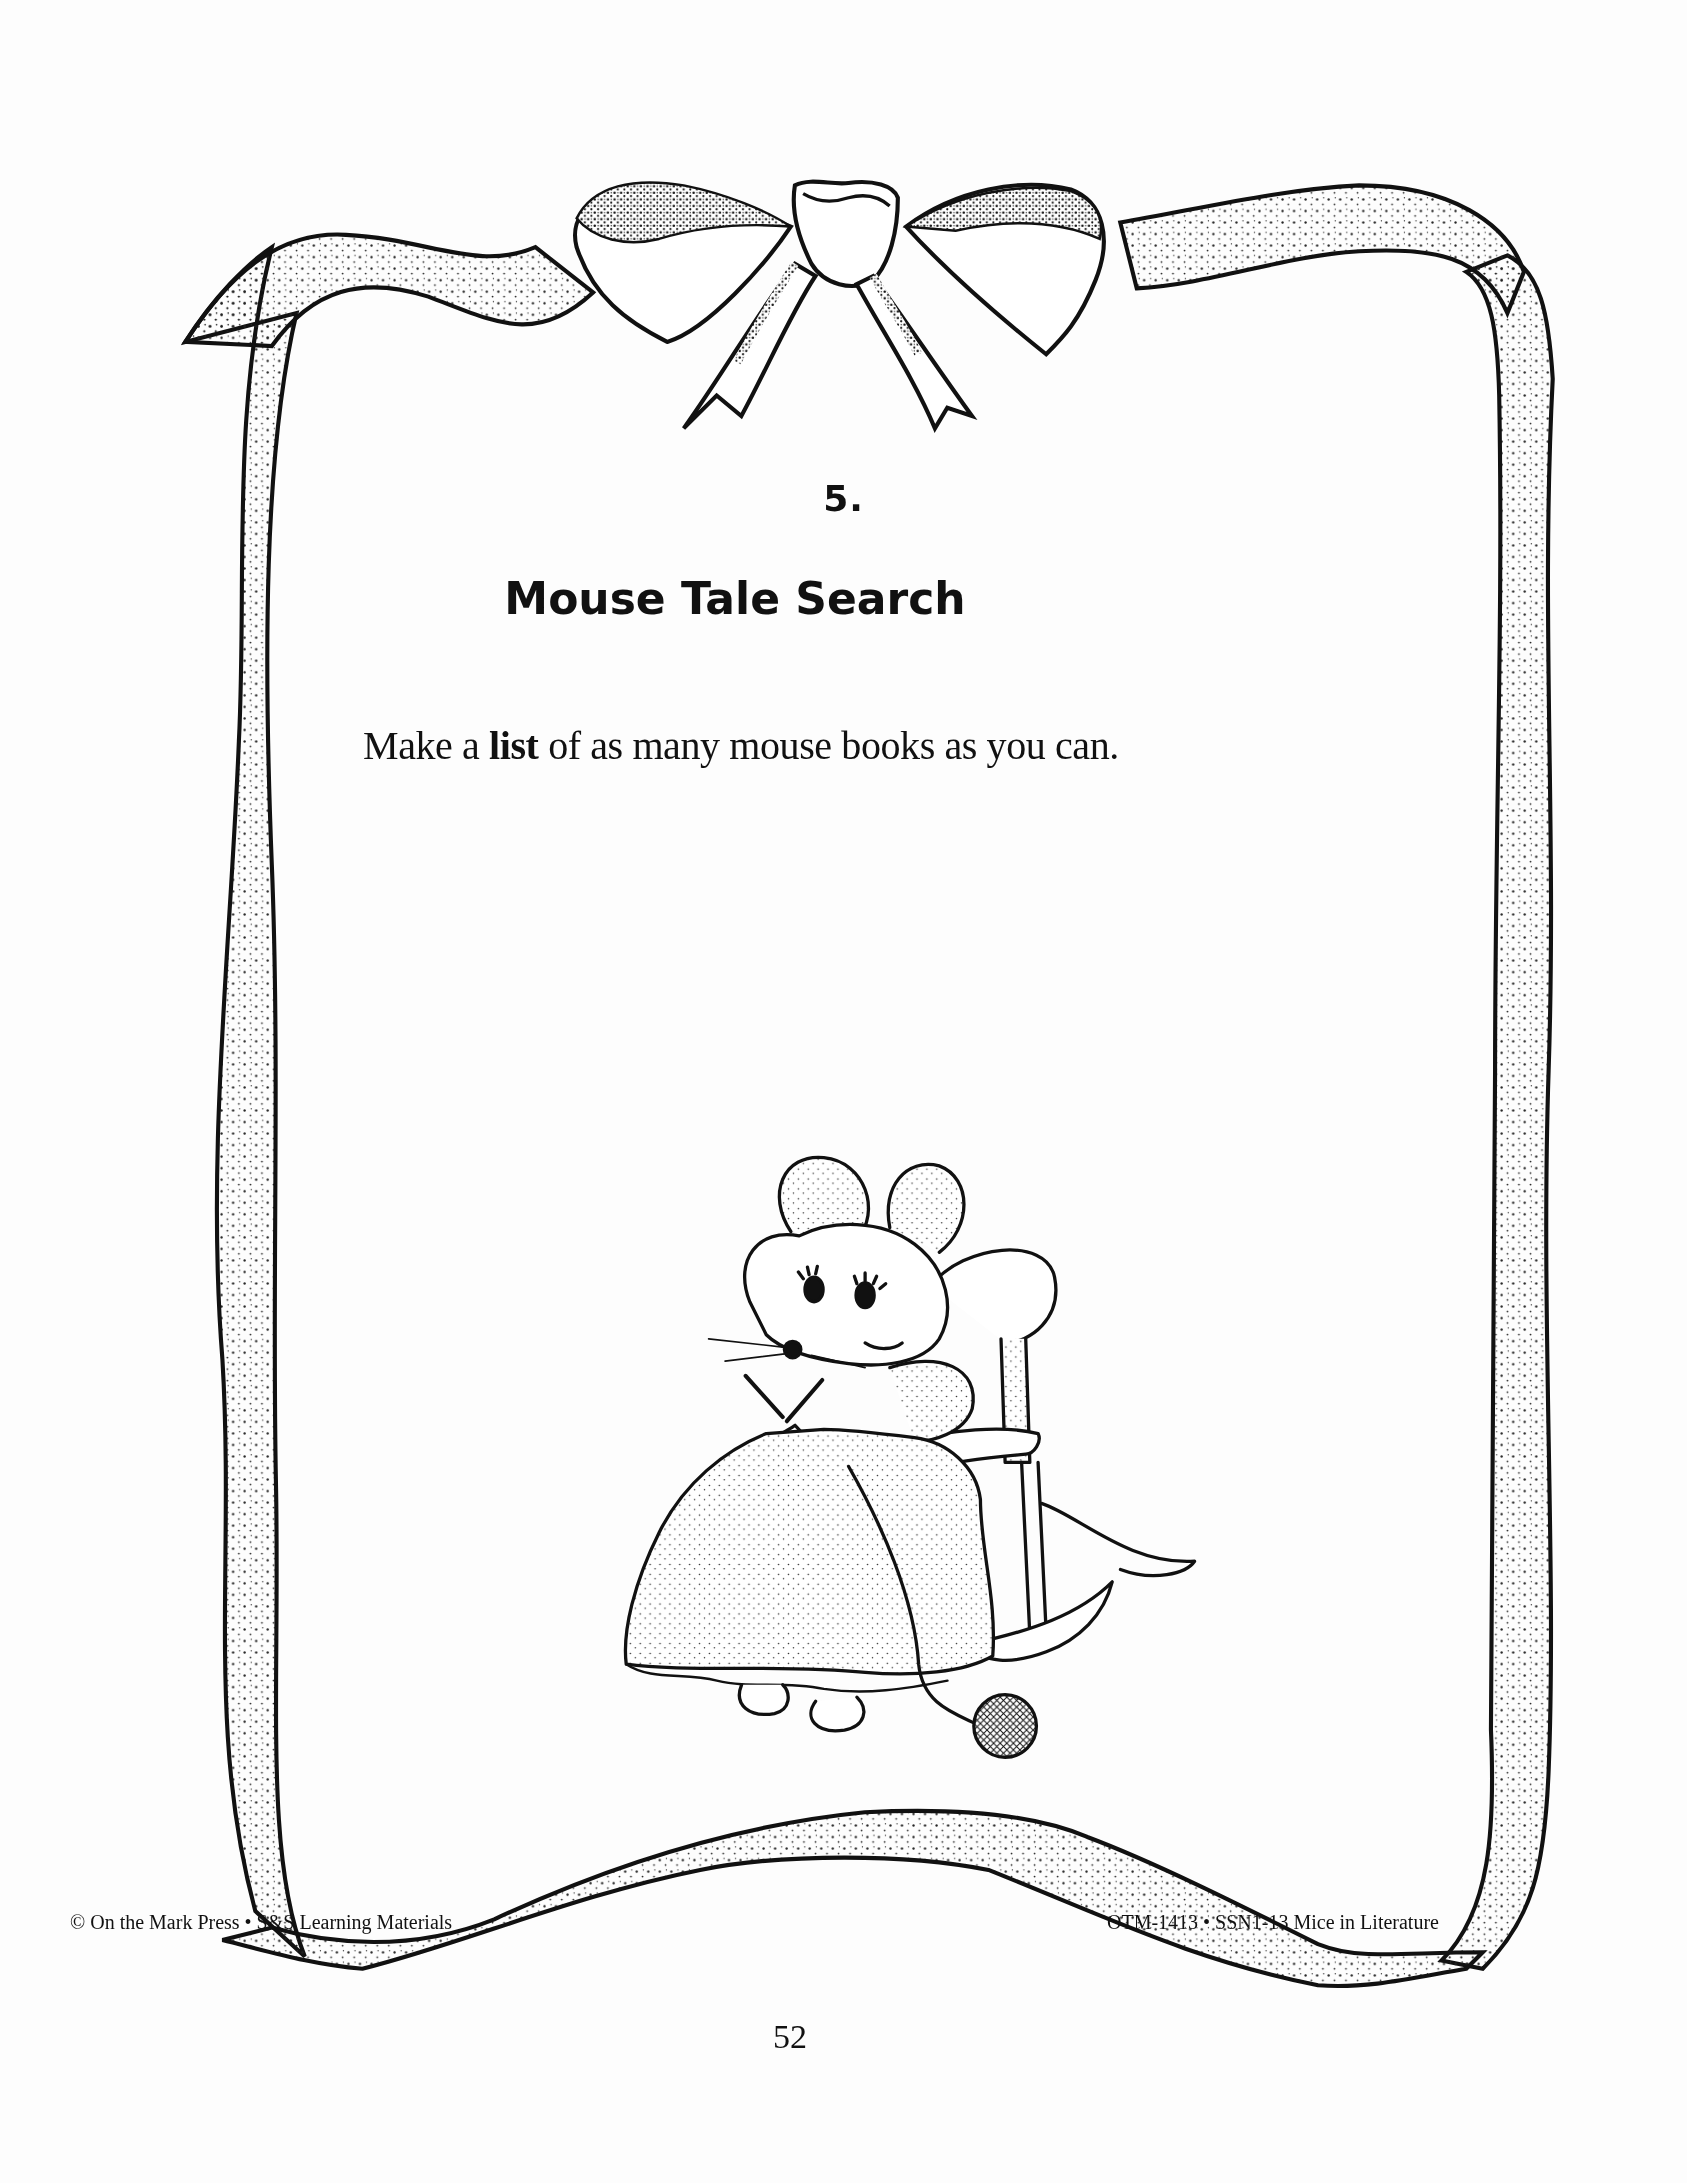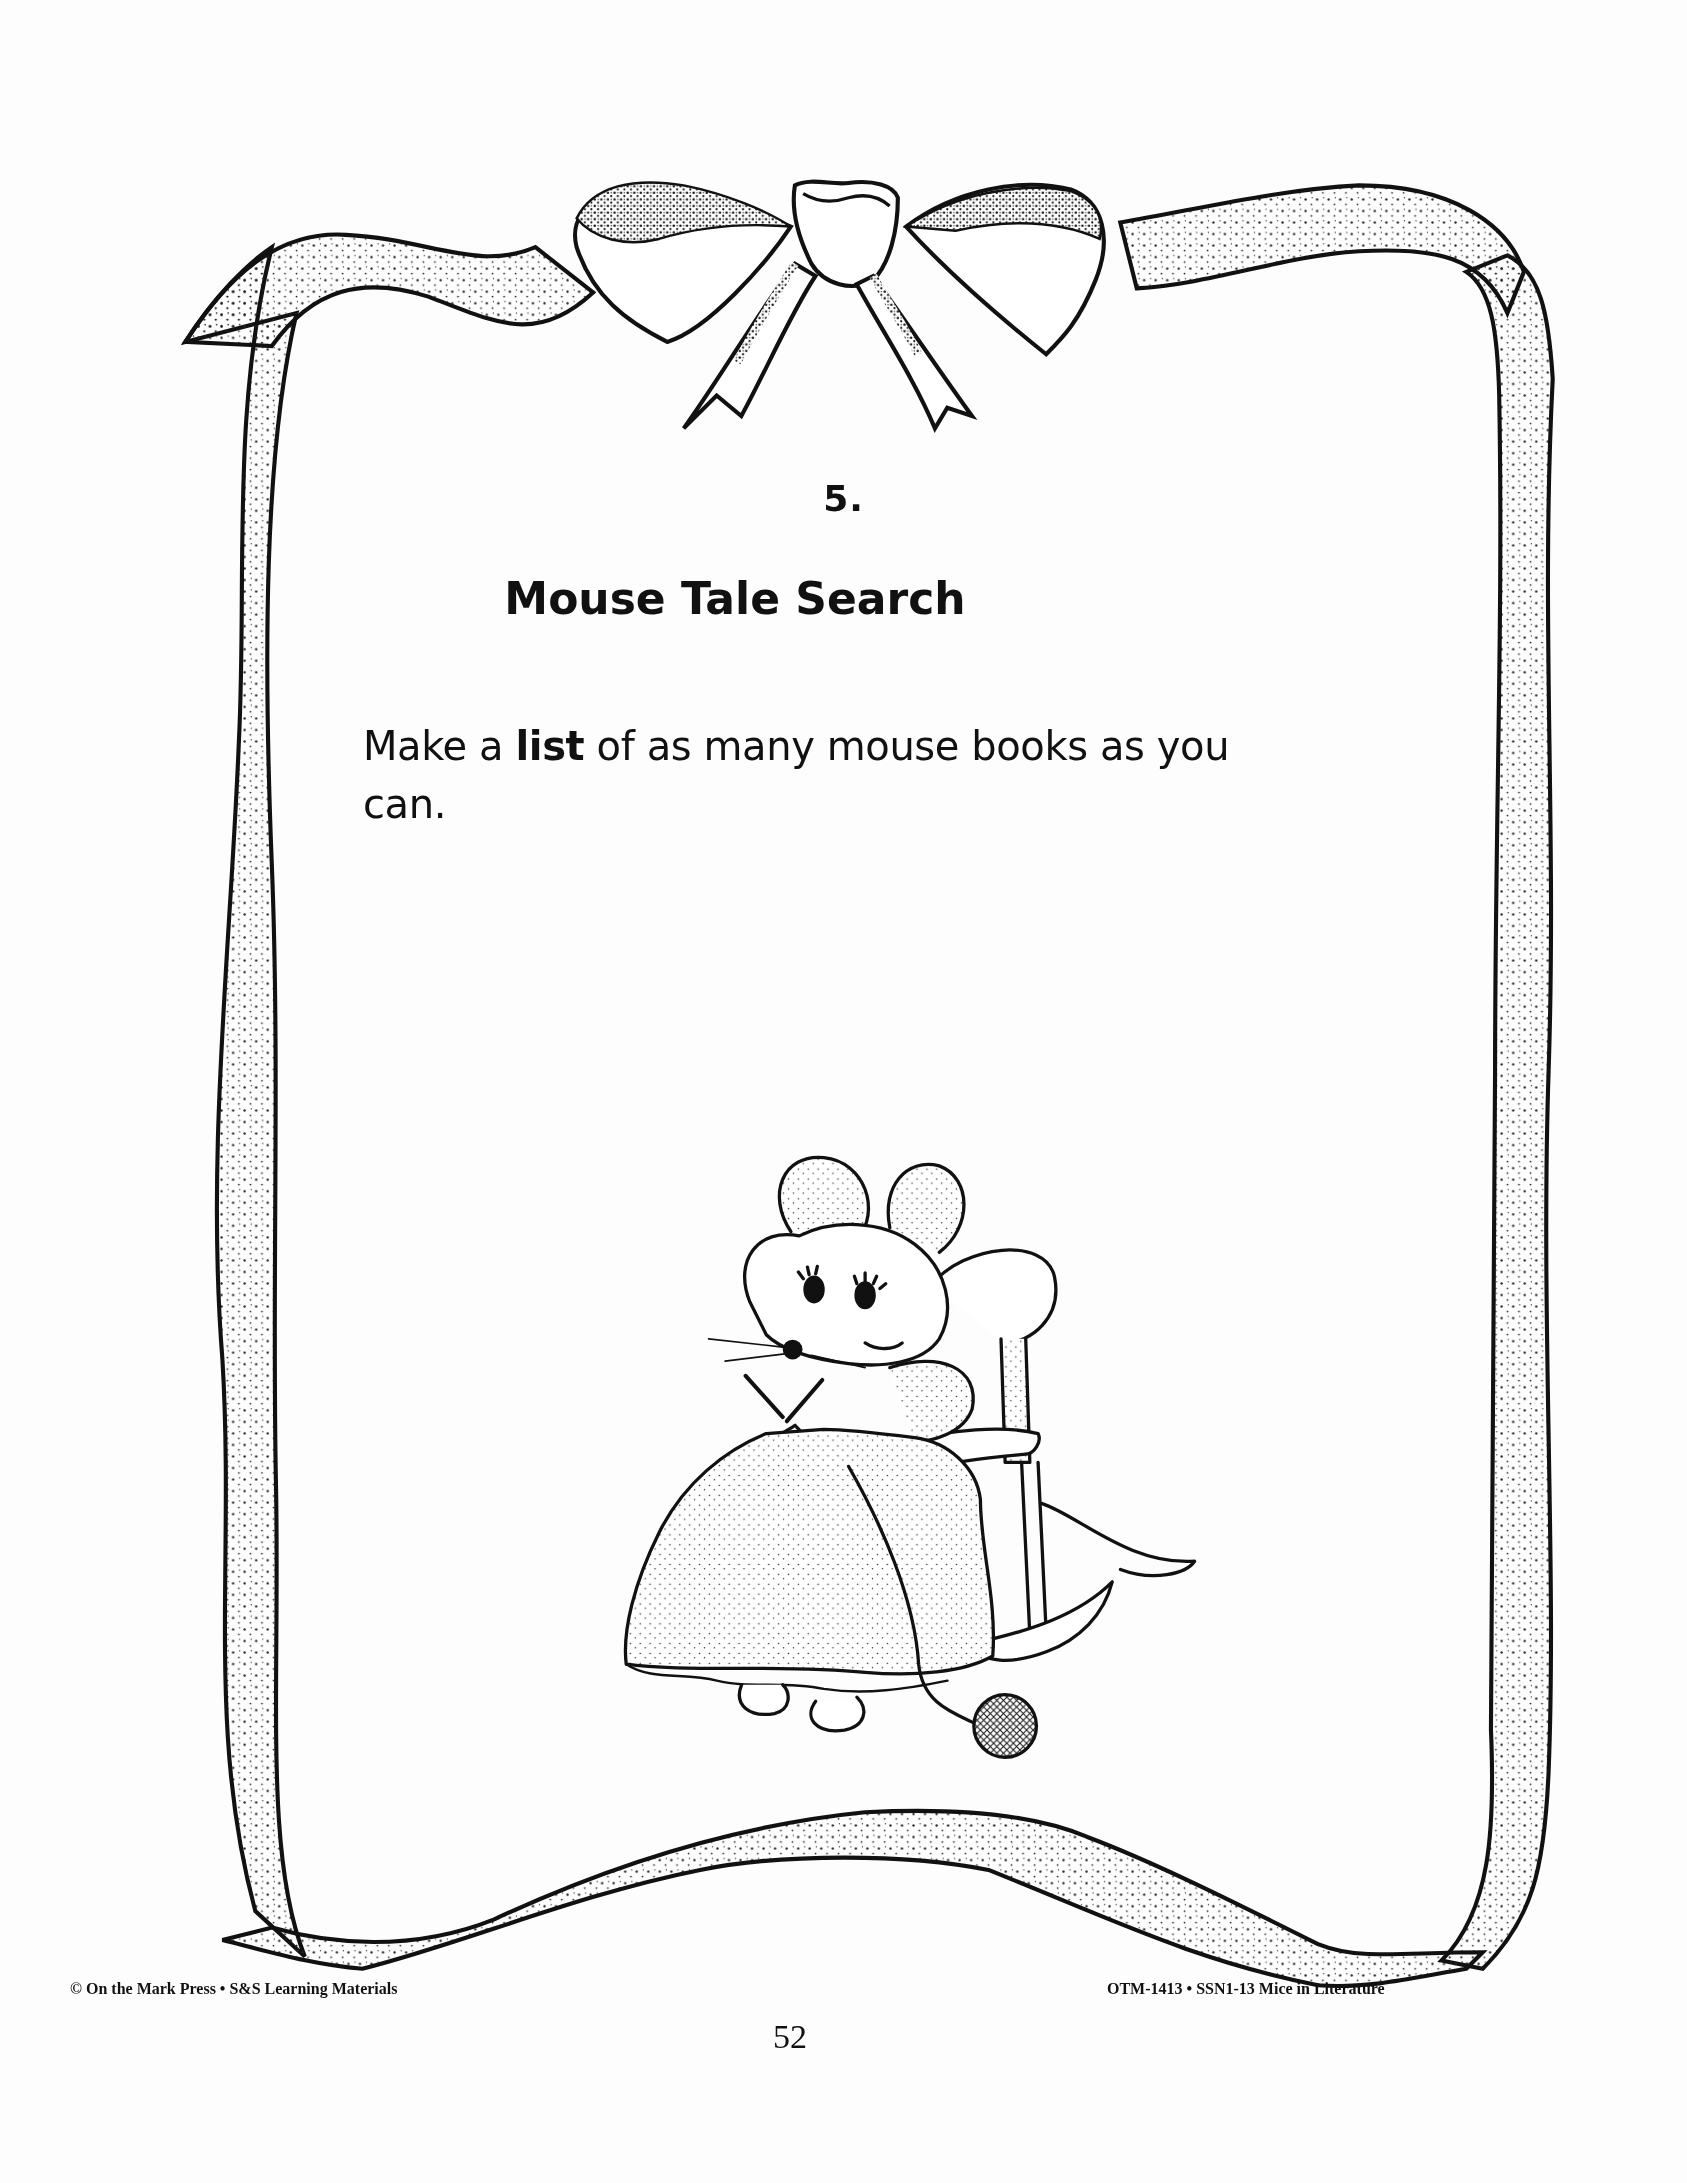--- a/index.html
+++ b/index.html
@@ -2,24 +2,24 @@
 <html style="font-size:13px"><head>
   <meta charset="utf-8">
   <style>
     html, body { margin: 0; padding: 0; background: #ffffff; }
     body { width: 1687px; height: 2183px; position: relative; overflow: hidden; font-family: "DejaVu Sans", sans-serif; color: #111; }
     .page { position: absolute; inset: 0; background: #fdfdfd; }
     .frame-svg { position: absolute; left: 0; top: 0; width: 1687px; height: 2183px; }
     .activity-number { position: absolute; left: 0; width: 1687px; top: 478px; text-align: center; font-family: "DejaVu Sans", sans-serif; font-weight: bold; font-size: 36px; letter-spacing: 0.8px; }
     .activity-title { position: absolute; left: 0; width: 1470px; top: 573px; text-align: center; font-family: "DejaVu Sans", sans-serif; font-weight: bold; font-size: 44px; }
     .instructions { position: absolute; left: 363px; top: 717px; width: 947px; font-family: "DejaVu Sans", sans-serif; font-size: 40px; line-height: 58px; font-weight: normal; letter-spacing: -0.4px; }
-    .instructions p { margin: 0 0 31px 0; }
+    .instructions p { margin: 0 0 31px 0; font-family: Liberation Serif, serif; }
     .instructions b { font-weight: bold; }
     .illustration { position: absolute; left: 618px; top: 1137px; width: 626px; height: 659px; }
-    .footer { position: absolute; top: 1980px; font-family: "Liberation Serif", serif; font-weight: bold; font-size: 16px; }
+    .footer { position: absolute; top: 1911px; font-family: "Liberation Serif", serif; font-weight: normal; font-size: 20px; }
     .footer-left { left: 70px; }
     .footer-center { left: 773px; font-weight: normal; font-size: 34px; top: 2018px; }
     .footer-right { left: 1088px; margin-left: 19px; }
   </style>
 </head>
 <body>
 
 <div class="page">
 
   <svg class="frame-svg" viewBox="0 0 2048 2650" xmlns="http://www.w3.org/2000/svg">

